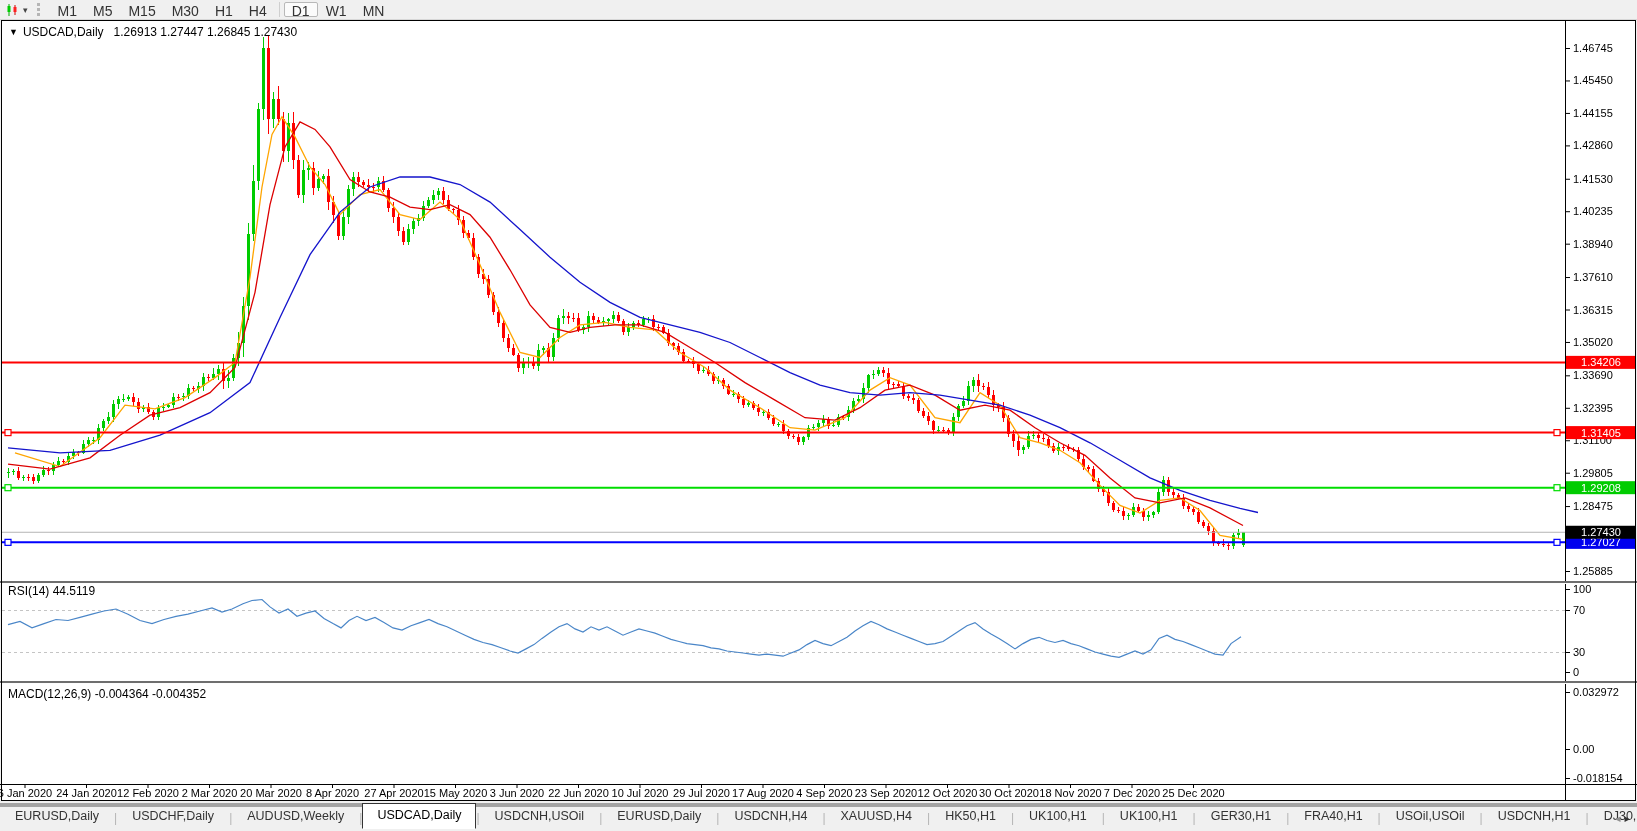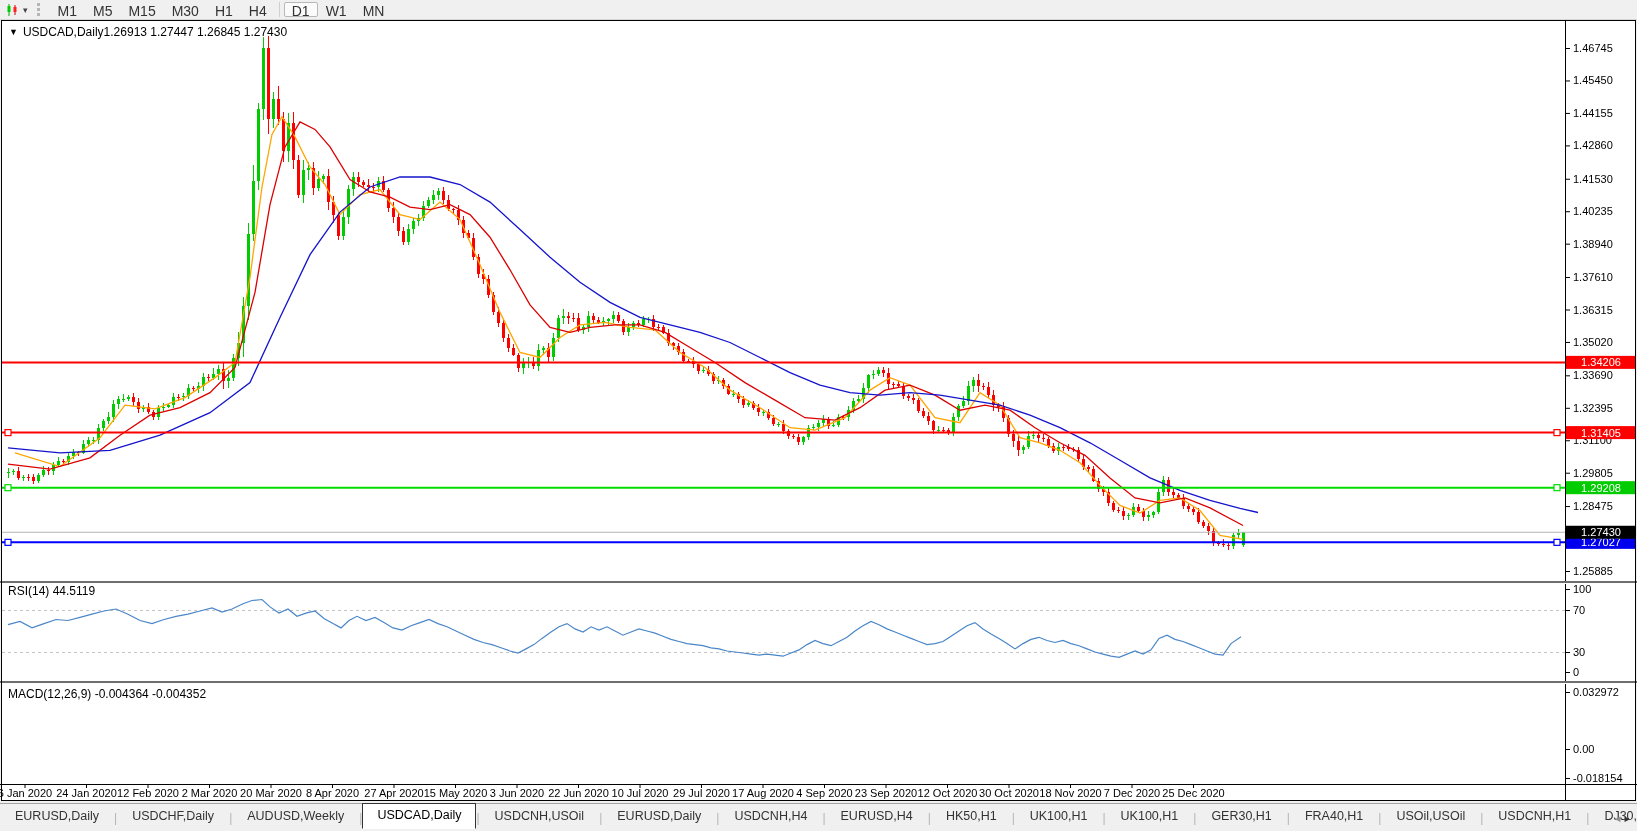--- a/index.html
+++ b/index.html
@@ -11,27 +11,27 @@
   .tb-iconbtn{display:flex;align-items:center;height:16px;padding:0 3px;margin-left:2px;cursor:pointer}
   .tb-caret{font-size:9px;color:#444;margin-left:2px}
   .tb-grip{width:4px;height:13px;border-left:3px dotted #b5b5b5;margin:0 6px 0 6px}
   .tb-sep{width:1px;height:15px;background:#cfcfcf;margin:0 4px}
   .tfbtn{font-size:14px;color:#333;padding:1px 7px;height:15px;line-height:14px;border:1px solid transparent;
          background:transparent;cursor:pointer;font-family:"Liberation Sans",sans-serif}
   .tfbtn.active{background:#fbfbfb;border:1px solid #b8b8b8;border-radius:2px}
   
   .chart-title{position:absolute;top:25px;left:9px;font-size:12px;color:#000;z-index:5;white-space:pre}
   .chart-title .tri{font-size:9px;margin-right:5px;vertical-align:1px}
-  .chart-title .ohlc{}
+  .chart-title .ohlc{margin-left:10px}
   
   svg{position:absolute;left:0;top:20px}
   text{font-family:"Liberation Sans","DejaVu Sans",sans-serif}
   
   .tabbar{position:absolute;left:0;top:803px;width:1637px;height:26px;background:#f0f0f0;
-          border-top:1px solid #a3a3a3;display:flex;align-items:flex-end;box-sizing:border-box}
+          border-top:4px solid #a3a3a3;display:flex;align-items:flex-end;box-sizing:border-box}
   .tab{font-size:12.5px;color:#333;padding:0 14px;height:22px;line-height:21px;cursor:pointer;
        border:1px solid transparent;white-space:nowrap}
   .tab.active{background:#fff;border:1px solid #333;border-bottom:1px solid #fff;color:#000;height:24px;line-height:23px}
   .tabsep{color:#b5b5b5;line-height:22px;font-size:12px}
   .tab-arrows{position:absolute;right:3px;bottom:4px;font-size:11px;color:#333;letter-spacing:4px;cursor:pointer}
 </style>
 </head>
 <body>
 
 <div class="toolbar">
@@ -983,21 +983,21 @@
       <div class="tab">AUDUSD,Weekly</div>
       <span class="tabsep">|</span>
       <div class="tab active">USDCAD,Daily</div>
       <span class="tabsep">|</span>
       <div class="tab">USDCNH,USOil</div>
       <span class="tabsep">|</span>
       <div class="tab">EURUSD,Daily</div>
       <span class="tabsep">|</span>
       <div class="tab">USDCNH,H4</div>
       <span class="tabsep">|</span>
-      <div class="tab">EURUSD,H4</div>
+      <div class="tab">XAUUSD,H4</div>
       <span class="tabsep">|</span>
       <div class="tab">HK50,H1</div>
       <span class="tabsep">|</span>
       <div class="tab">UK100,H1</div>
       <span class="tabsep">|</span>
       <div class="tab">UK100,H1</div>
       <span class="tabsep">|</span>
       <div class="tab">GER30,H1</div>
       <span class="tabsep">|</span>
       <div class="tab">FRA40,H1</div>

